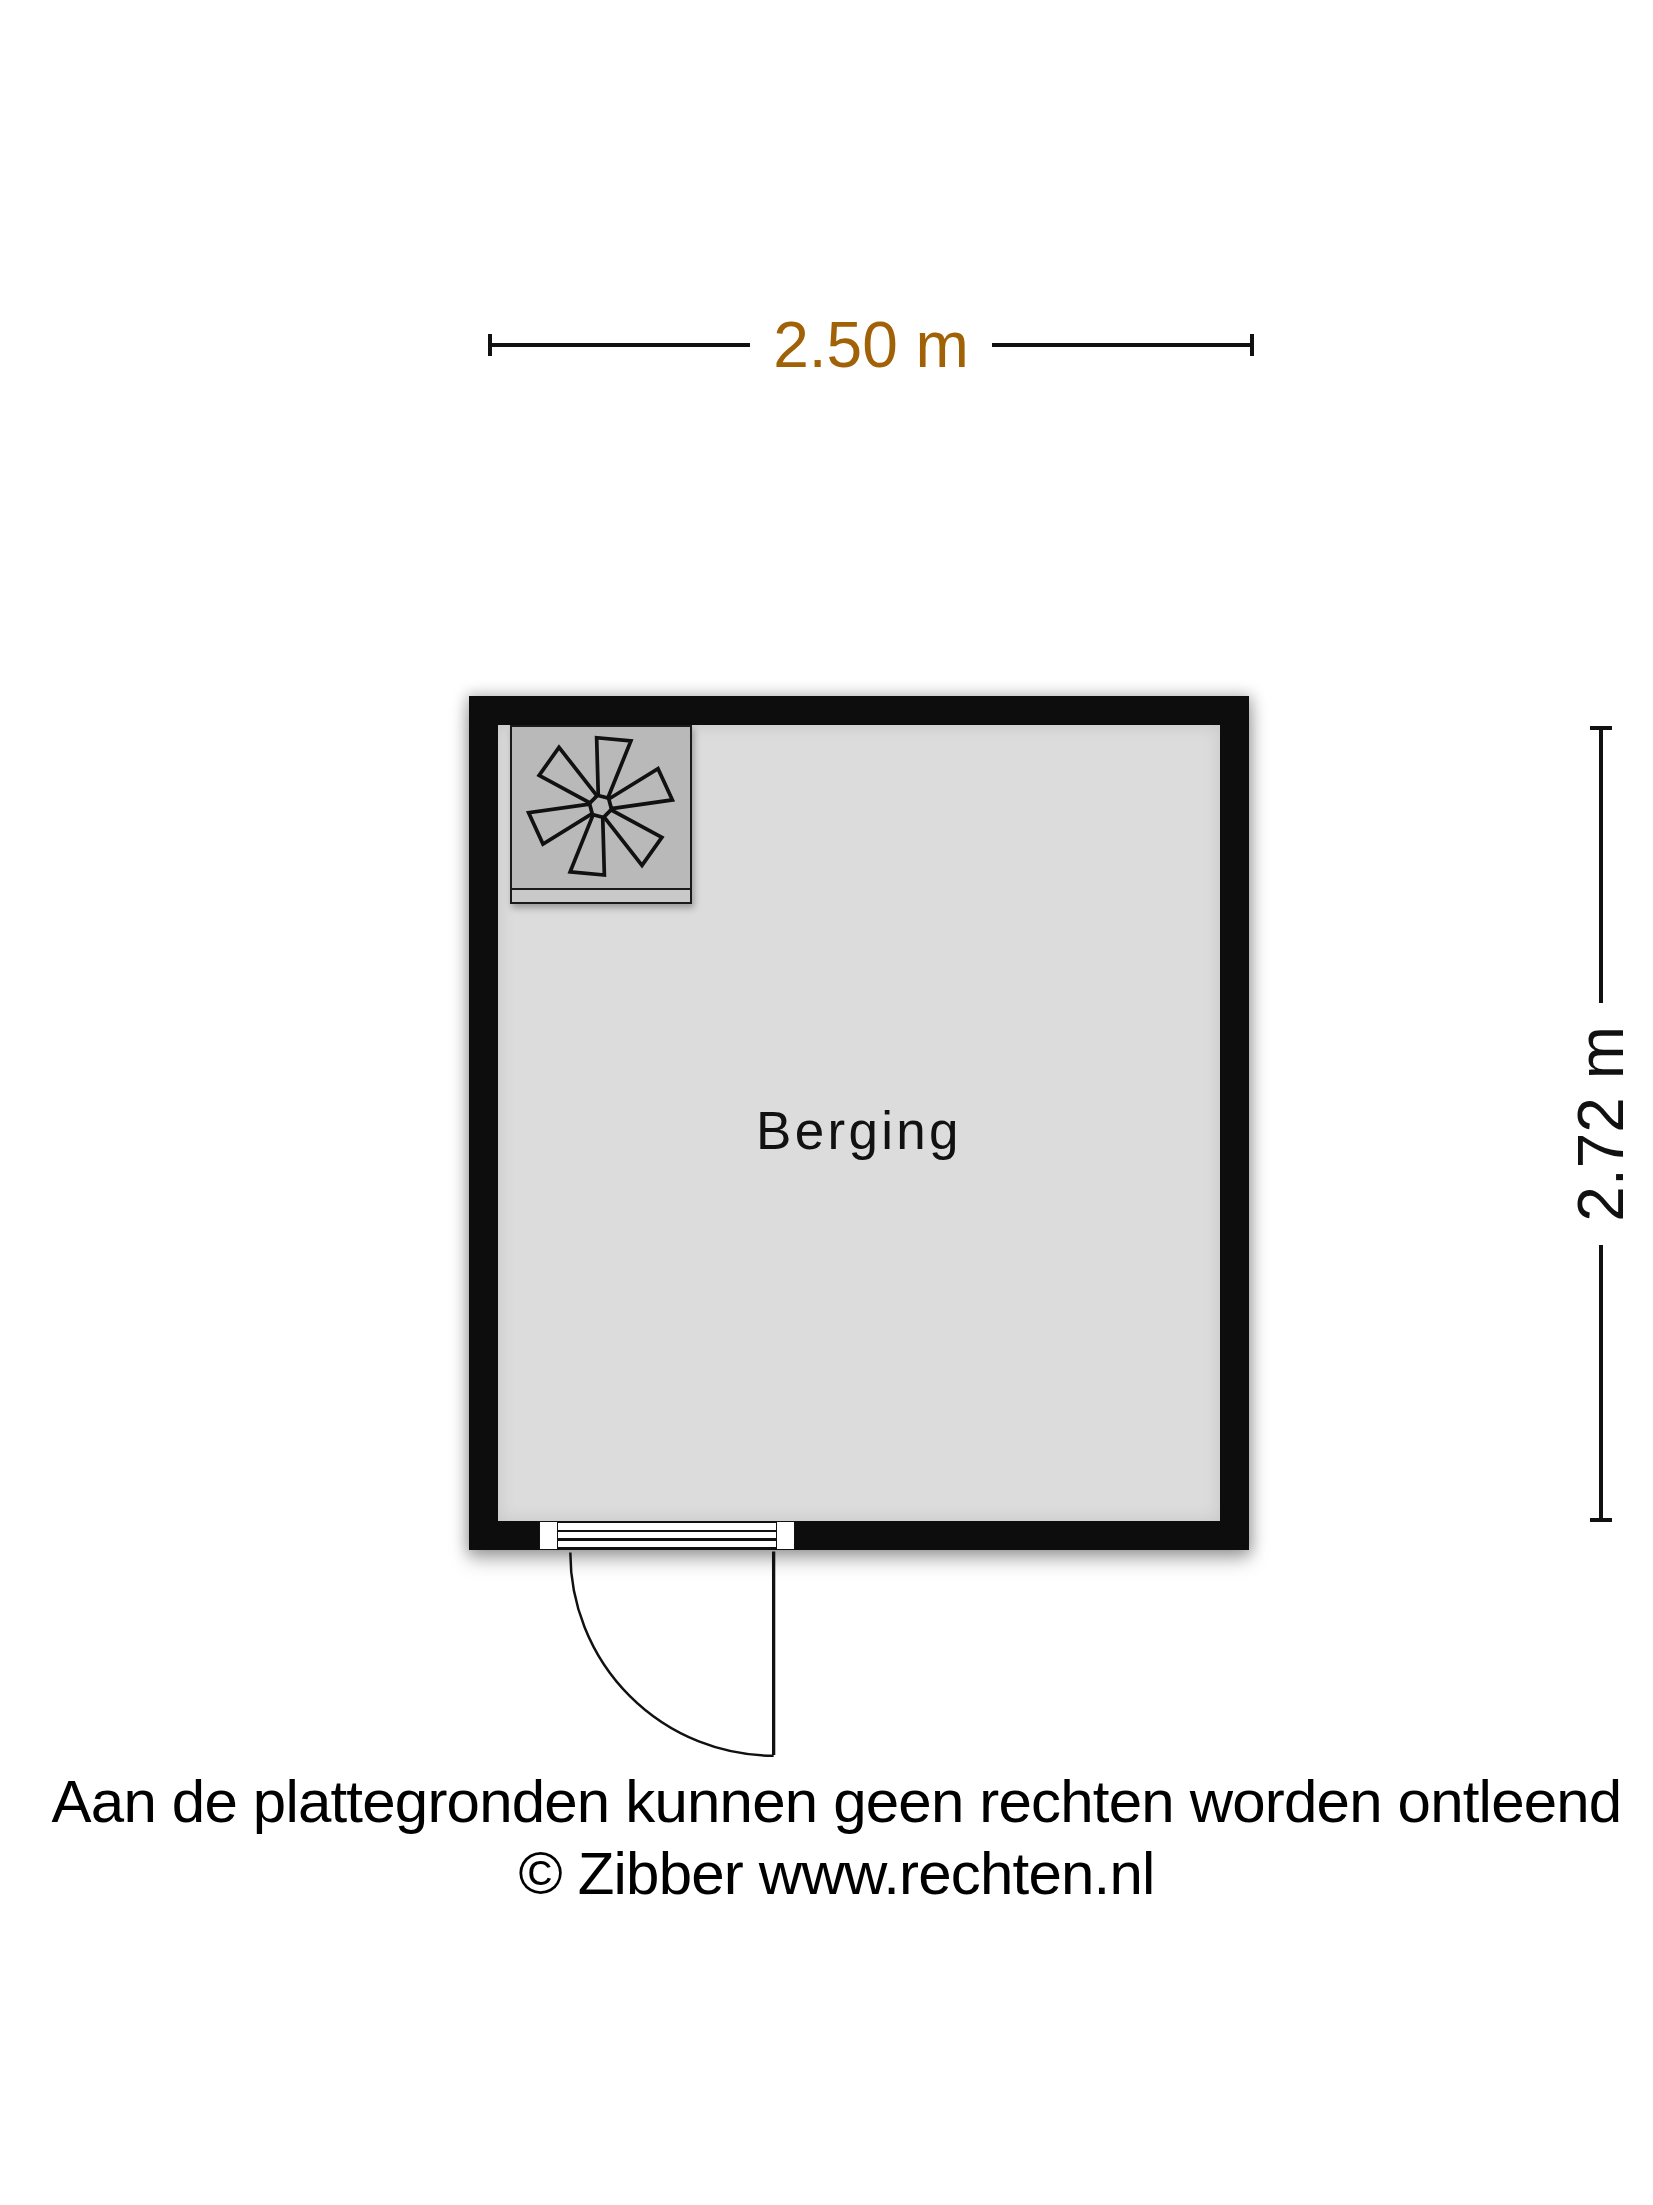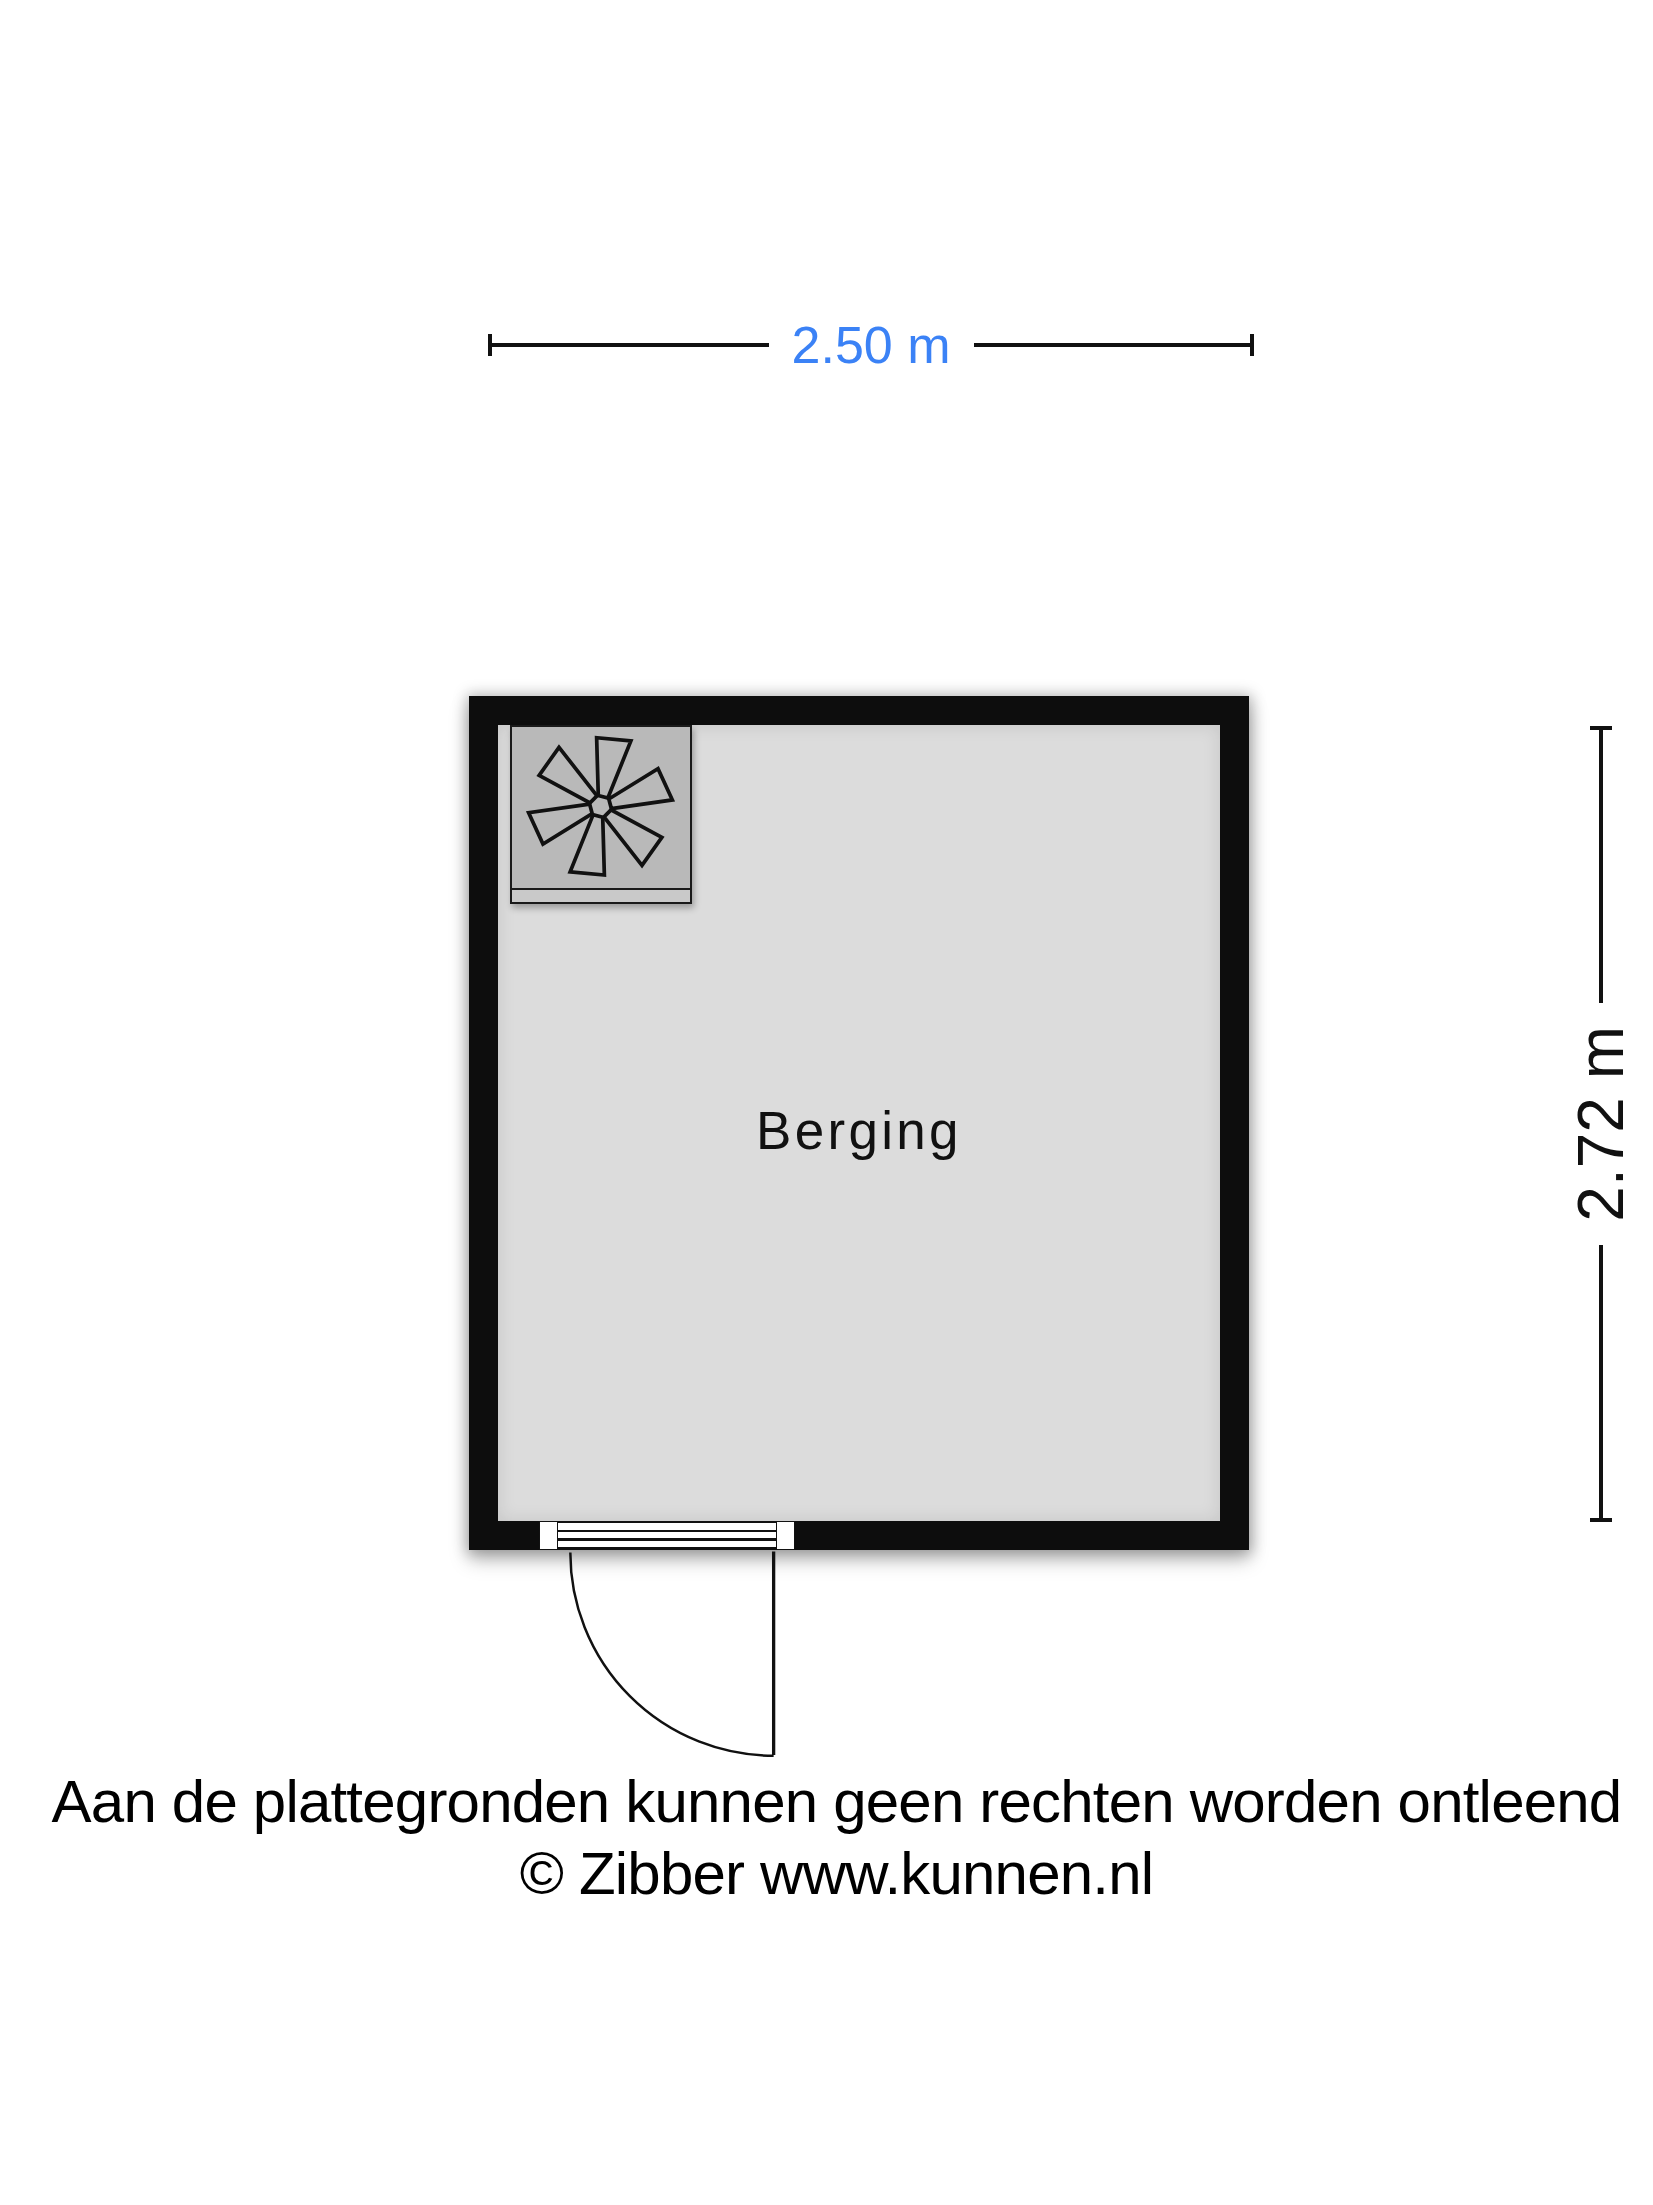--- a/index.html
+++ b/index.html
@@ -19,23 +19,23 @@
     align-items: center;
     height: 74px;
   }
   .dim-h .tick {
     width: 4.1px; height: 21.5px; background: #111;
   }
   .dim-h .dline {
     flex: 1; height: 4.1px; background: #111;
   }
   .dim-label {
-    font-size: 52px;
+    font-size: 64px;
     line-height: 1;
-    color: #3b82f6;
+    color: #a16207;
     padding: 0 23px;
     white-space: nowrap;
   }
   .dim-v {
     position: absolute;
     display: flex;
     flex-direction: column;
     align-items: center;
     width: 74px;
   }
@@ -184,17 +184,17 @@
     </div>
   </div>
 
   <svg class="door-swing" width="281" height="227" viewBox="640 1872 340 274" aria-hidden="true">
     <line x1="936" y1="1876" x2="936" y2="2122" stroke="#111" stroke-width="4"></line>
     <path d="M 690 1877 A 246 246 0 0 0 936 2123" fill="none" stroke="#111" stroke-width="3"></path>
   </svg>
 
   <div class="footer">
     <div>Aan de plattegronden kunnen geen rechten worden ontleend</div>
-    <div>© Zibber www.kunnen.nl</div>
+    <div>© Zibber www.rechten.nl</div>
   </div>
 
 </div>
 
 
 </body></html>

